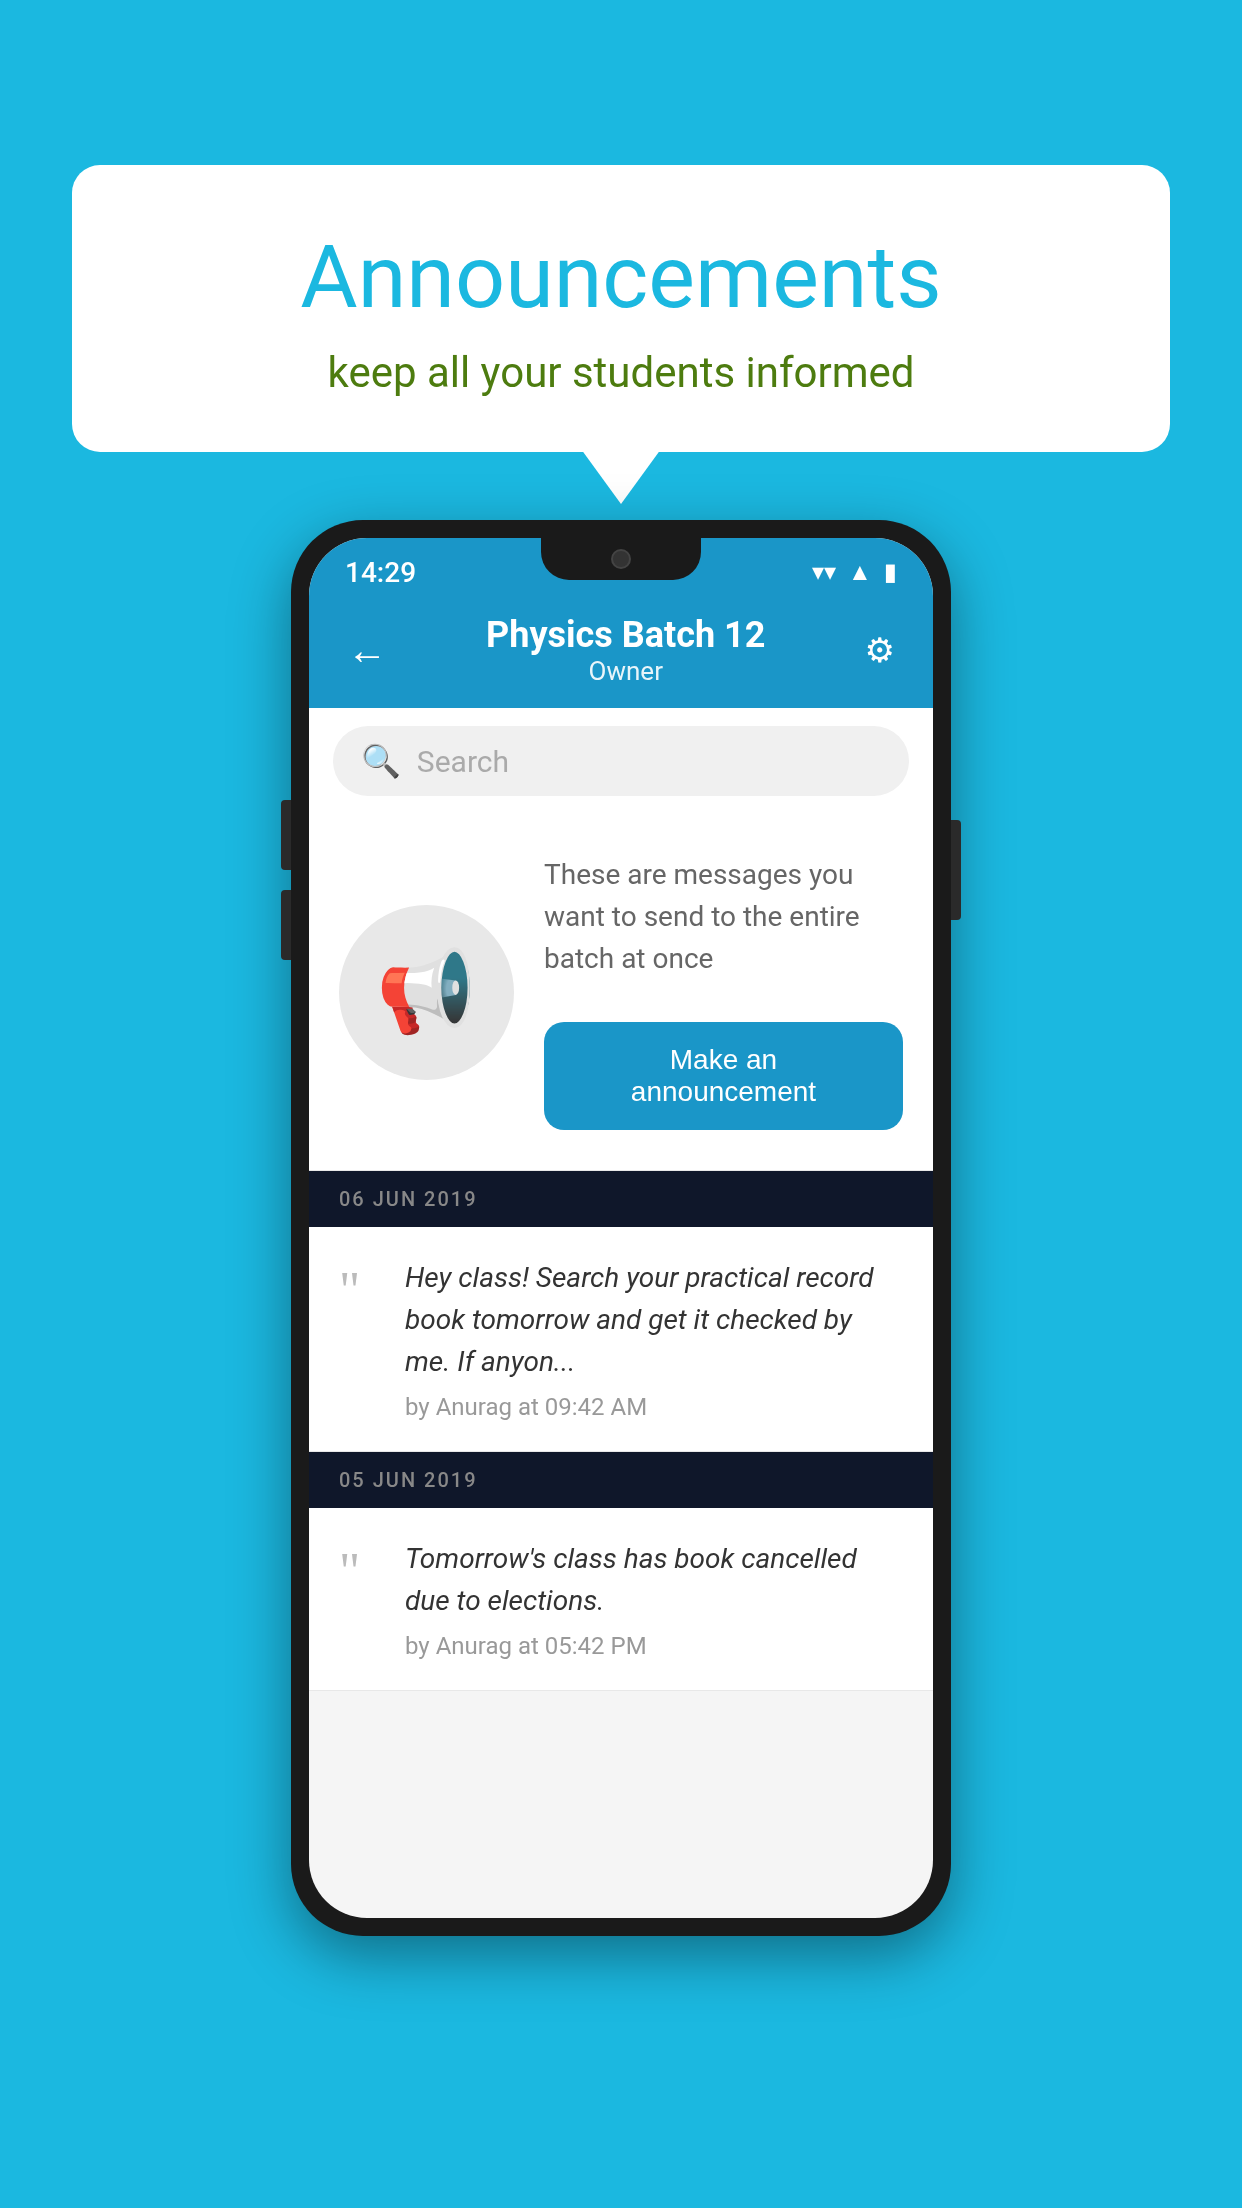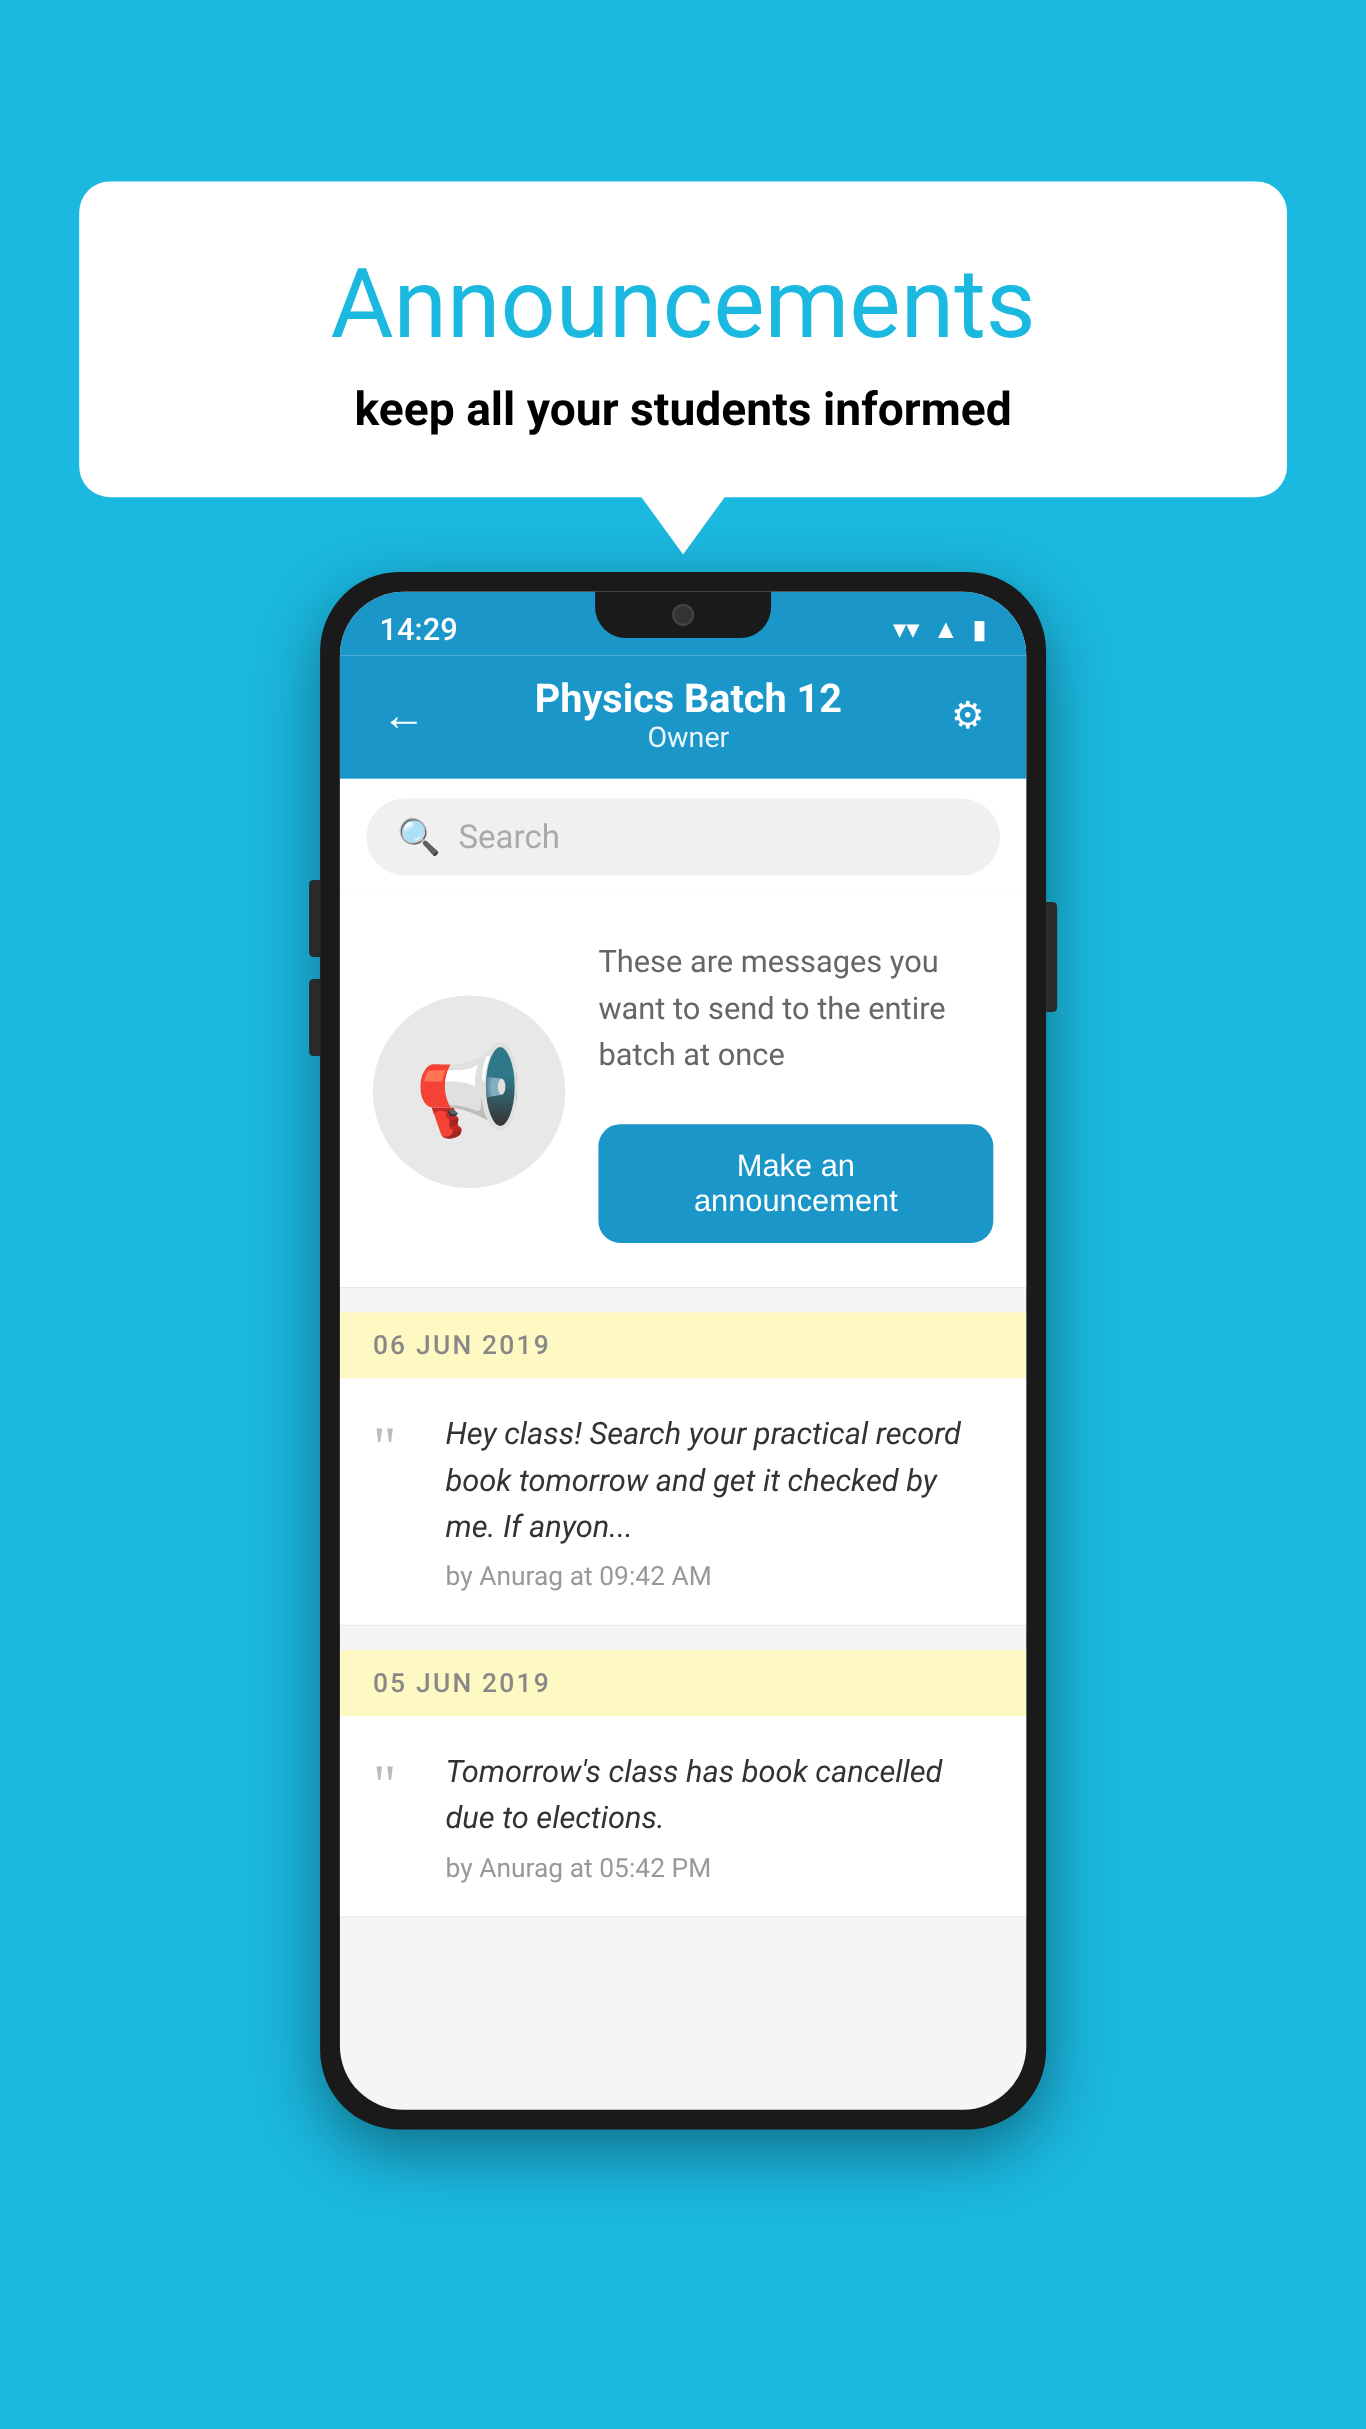--- a/index.html
+++ b/index.html
@@ -37,22 +37,22 @@
       border-top: 55px solid white;
     }
     .bubble-title {
       font-size: 88px;
       color: #1bb8e0;
       font-weight: 400;
       margin-bottom: 20px;
     }
     .bubble-subtitle {
       font-size: 42px;
-      color: #000000;
-      font-weight: 700;
+      color: #4d7c0f;
+      font-weight: 400;
     }
 
     
     .phone-wrapper {
       position: absolute;
       top: 520px;
       left: 50%;
       transform: translateX(-50%);
       width: 660px;
     }
@@ -243,27 +243,26 @@
       border-radius: 20px;
       padding: 22px 32px;
       font-size: 28px;
       cursor: pointer;
       font-weight: 500;
       margin-top: 34px;
     }
 
     
     .date-divider {
-      background: #fef9c3;
+      background: #0f172a;
       padding: 16px 30px;
-      font-size: 24px;
+      font-size: 20px;
       color: #888;
       letter-spacing: 2px;
       font-weight: 500;
-      margin-top: 22px;
     }
 
     
     .announcement-item {
       background: white;
       padding: 30px 30px;
       display: flex;
       align-items: flex-start;
       gap: 24px;
       border-bottom: 1px solid #e8e8e8;

